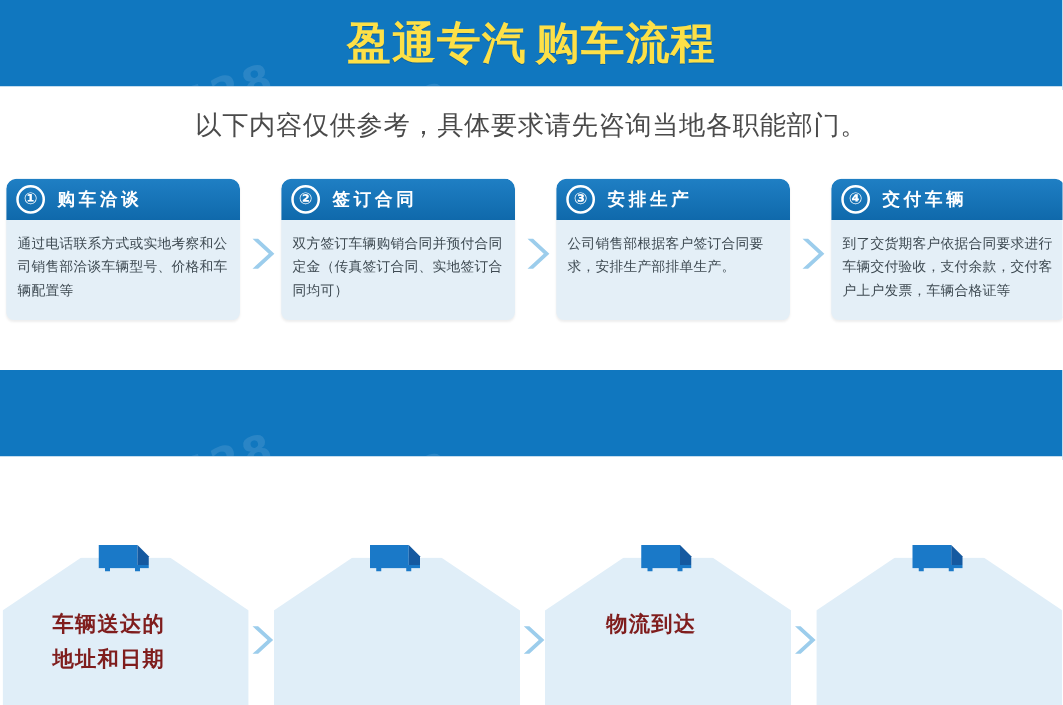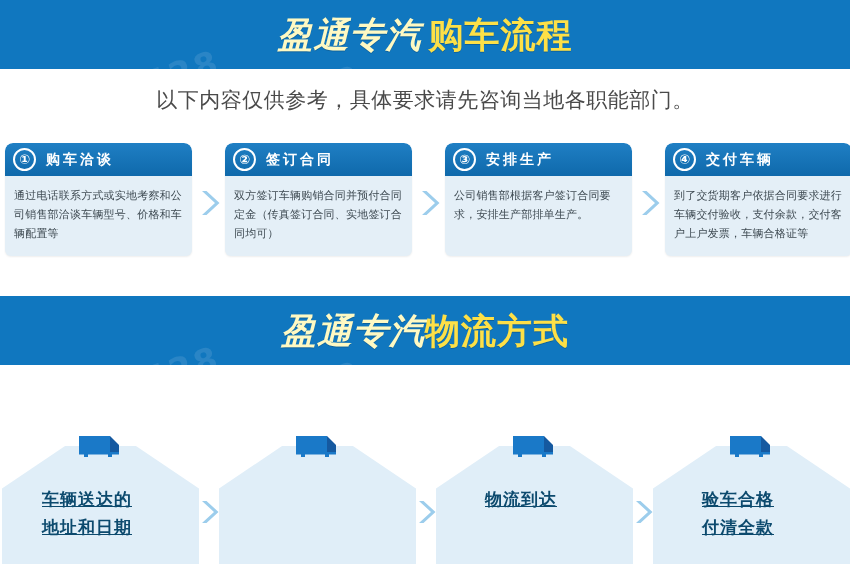--- a/index.html
+++ b/index.html
@@ -58,21 +58,21 @@
   .banner-title {
     position: relative;
     z-index: 2;
     font-size: 35px;
     font-weight: bold;
     letter-spacing: 1px;
     line-height: 1;
     white-space: nowrap;
     text-shadow: 0 1px 0 rgba(0,0,0,0.18);
   }
-  .banner-title .brand { color: #fef9c3; font-style: italic; }
+  .banner-title .brand { color: #fde047; }
   .banner-title .rest  { color: #fde047; }
   .banner-title .gap   { display: inline-block; width: 7px; }
 
   
   .subtitle {
     position: absolute;
     left: 0;
     width: 850px;
     text-align: center;
     color: #4a4a4a;
@@ -193,26 +193,25 @@
     clip-path: polygon(0% 36%, 32% 0%, 68% 0%, 100% 36%, 100% 100%, 0% 100%);
   }
 
   .logi-text {
     position: absolute;
     top: 56px;
     left: 0;
     width: 170px;
     text-align: center;
     z-index: 2;
-    color: #0c4a6e;
+    color: #7f1d1d;
     font-size: 17px;
     font-weight: bold;
     line-height: 1.62;
     letter-spacing: 1px;
-    text-decoration: underline;
   }
   .logi-text .l2 { display: block; }
 
   .arrow-l {
     flex: 0 0 20px;
     width: 20px;
     height: 134px;
     display: flex;
     align-items: center;
     justify-content: center;
@@ -295,23 +294,20 @@
       <div class="step-body">到了交货期客户依据合同要求进行车辆交付验收，支付余款，交付客户上户发票，车辆合格证等</div>
     </div>
 
   </div>
 
   <div class="banner banner--two">
     <div class="watermark">
       <span>13886852428</span>
       <span>13886852428</span>
       <span>13886852428</span>
-    </div>
-    <div class="banner-title">
-      <span class="brand">盈通专汽</span><span class="rest">物流方式</span>
     </div>
   </div>
 
 
   <div class="logistics">
 
     <div class="logi">
       <div class="logi-truck">
         <svg width="48" height="28" viewBox="0 0 48 28">
           <path d="M2 4 H33 L33 20 H2 Z" fill="#1a79c8"></path>
@@ -385,21 +381,17 @@
       <div class="logi-truck">
         <svg width="48" height="28" viewBox="0 0 48 28">
           <path d="M2 4 H33 L33 20 H2 Z" fill="#1a79c8"></path>
           <path d="M33 4 L42 13 L42 20 L33 20 Z" fill="#1559a0"></path>
           <rect x="2" y="20" width="40" height="2.5" fill="#1a79c8"></rect>
           <rect x="7" y="22" width="4" height="3" fill="#1a79c8"></rect>
           <rect x="31" y="22" width="4" height="3" fill="#1a79c8"></rect>
         </svg>
       </div>
       <div class="logi-shape"></div>
-      <div class="logi-text">
-        <span class="l1">验车合格</span>
-        <span class="l2">付清全款</span>
-      </div>
     </div>
 
   </div>
 
 </div>
 
 </body></html>

